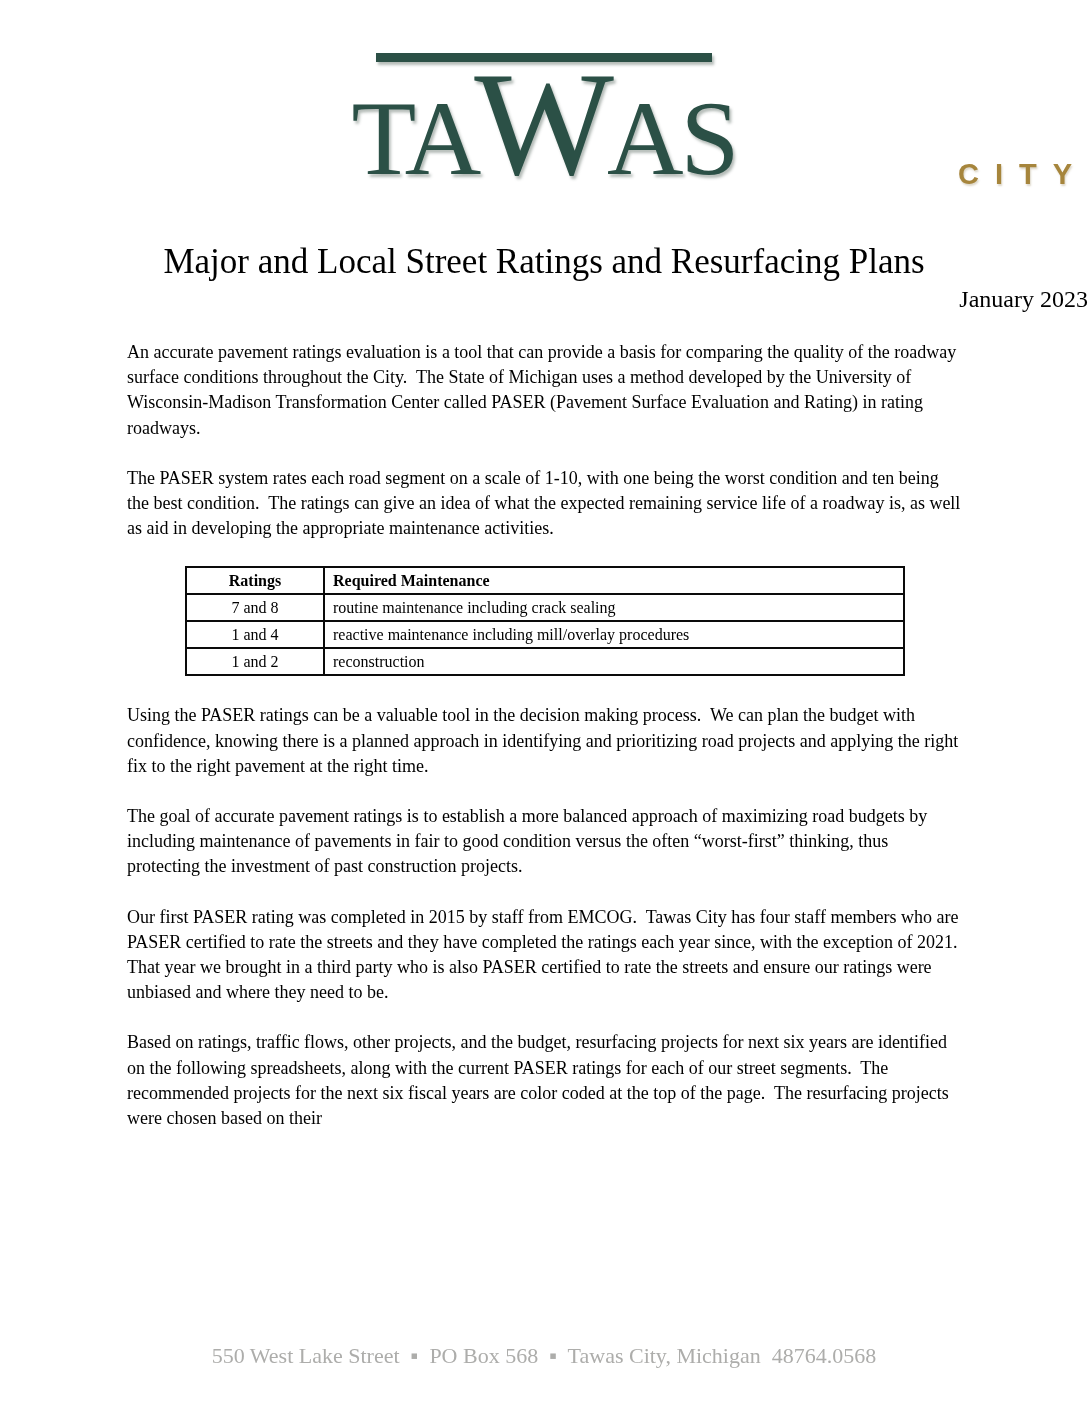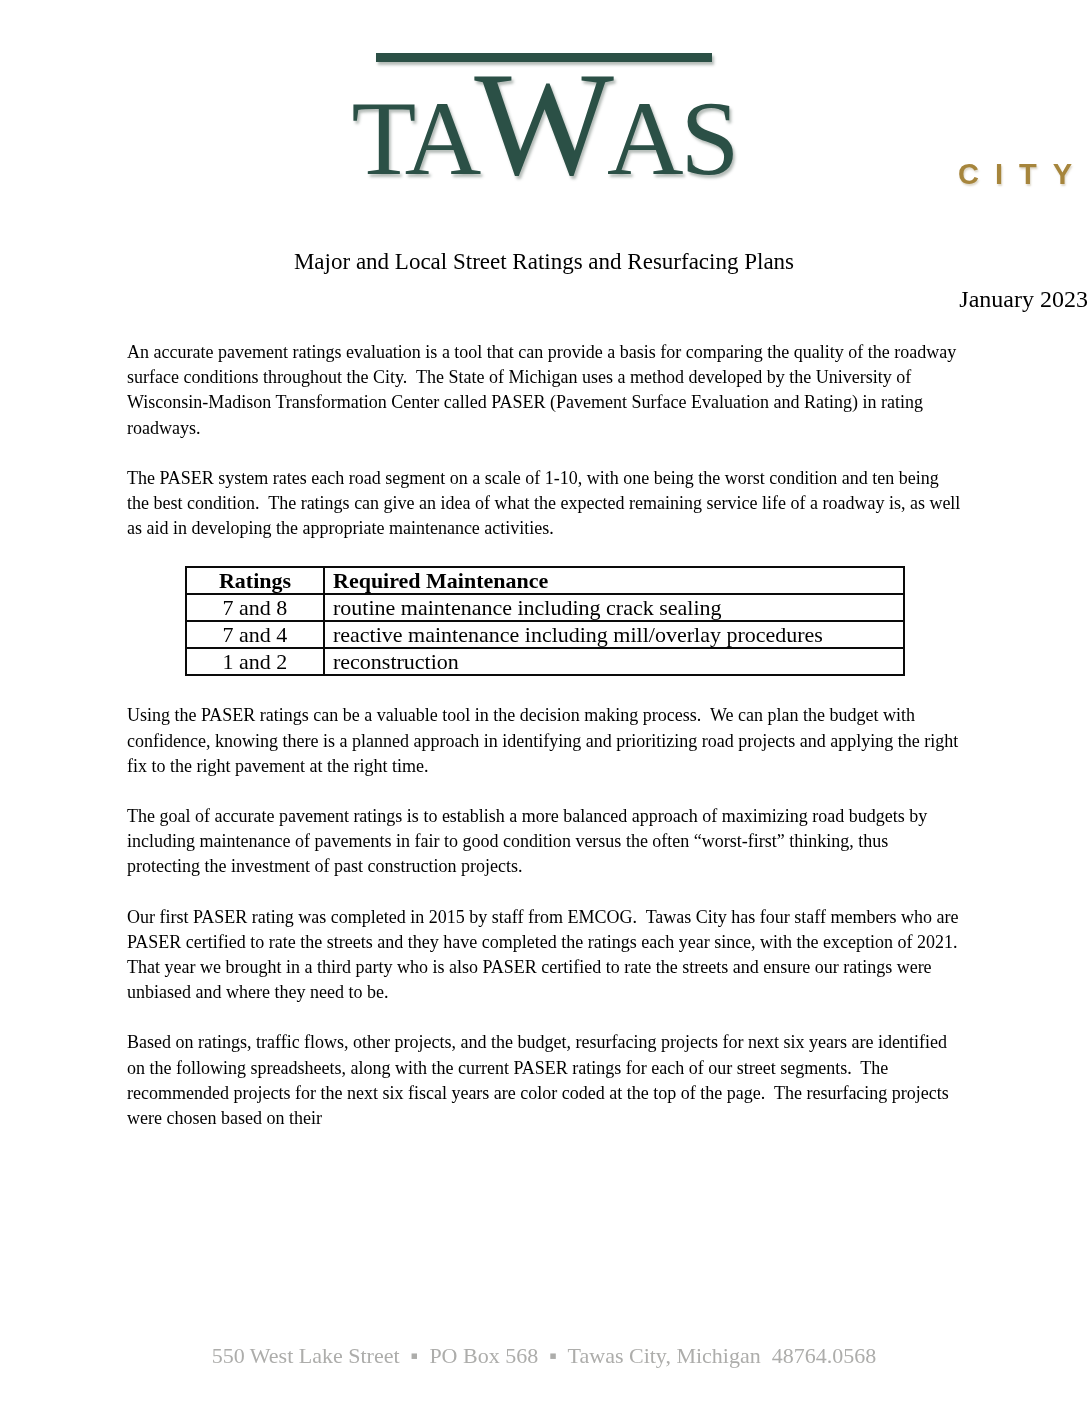--- a/index.html
+++ b/index.html
@@ -64,21 +64,21 @@
     letter-spacing: 16px;
     padding-left: 16px; 
     color: #a6853c;
     text-shadow: 1px 2px 2px rgba(120, 95, 40, 0.25);
   }
 
   
   h1.doc-title {
     margin: 52px 0 0 0;
     text-align: center;
-    font-size: 23px;
+    font-size: 35px;
     font-weight: 400;
     line-height: 38px;
   }
   .doc-subtitle {
     text-align: right;
     font-size: 24px;
     line-height: 30px;
     margin-top: 3px;
   }
 
@@ -91,21 +91,21 @@
   .content p {
     margin: 1px 0 25px 0;
     white-space: pre-wrap;
   }
 
   
   table.ratings {
     border-collapse: collapse;
     margin: 0 8px 27px 58px;
     width: 720px;
-    font-size: 22px;
+    font-size: 16px;
   }
   table.ratings th,
   table.ratings td {
     border: 2px solid #0a0a0a;
     padding: 0 8px;
     height: 25px;
     line-height: 24px;
     text-align: left;
     font-weight: 400;
   }
@@ -158,21 +158,21 @@
           <th class="c1">Ratings</th>
           <th>Required Maintenance</th>
         </tr>
       </thead>
       <tbody>
         <tr>
           <td class="c1">7 and 8</td>
           <td>routine maintenance including crack sealing</td>
         </tr>
         <tr>
-          <td class="c1">7 and 4</td>
+          <td class="c1">1 and 4</td>
           <td>reactive maintenance including mill/overlay procedures</td>
         </tr>
         <tr>
           <td class="c1">1 and 2</td>
           <td>reconstruction</td>
         </tr>
       </tbody>
     </table>
 
     <p>Using the PASER ratings can be a valuable tool in the decision making process.  We can plan the budget with confidence, knowing there is a planned approach in identifying and prioritizing road projects and applying the right fix to the right pavement at the right time.</p>

